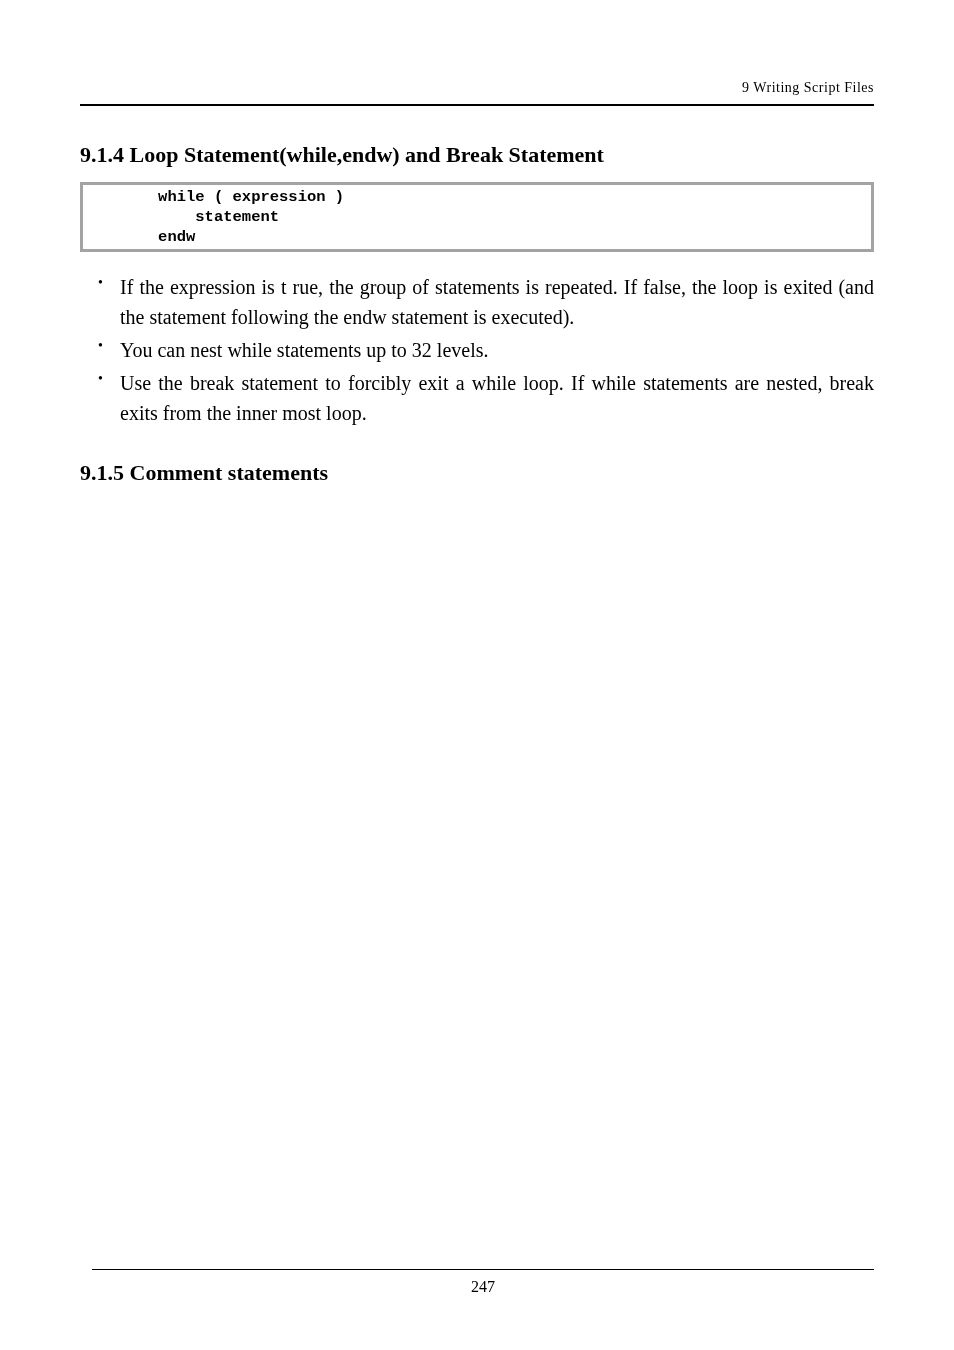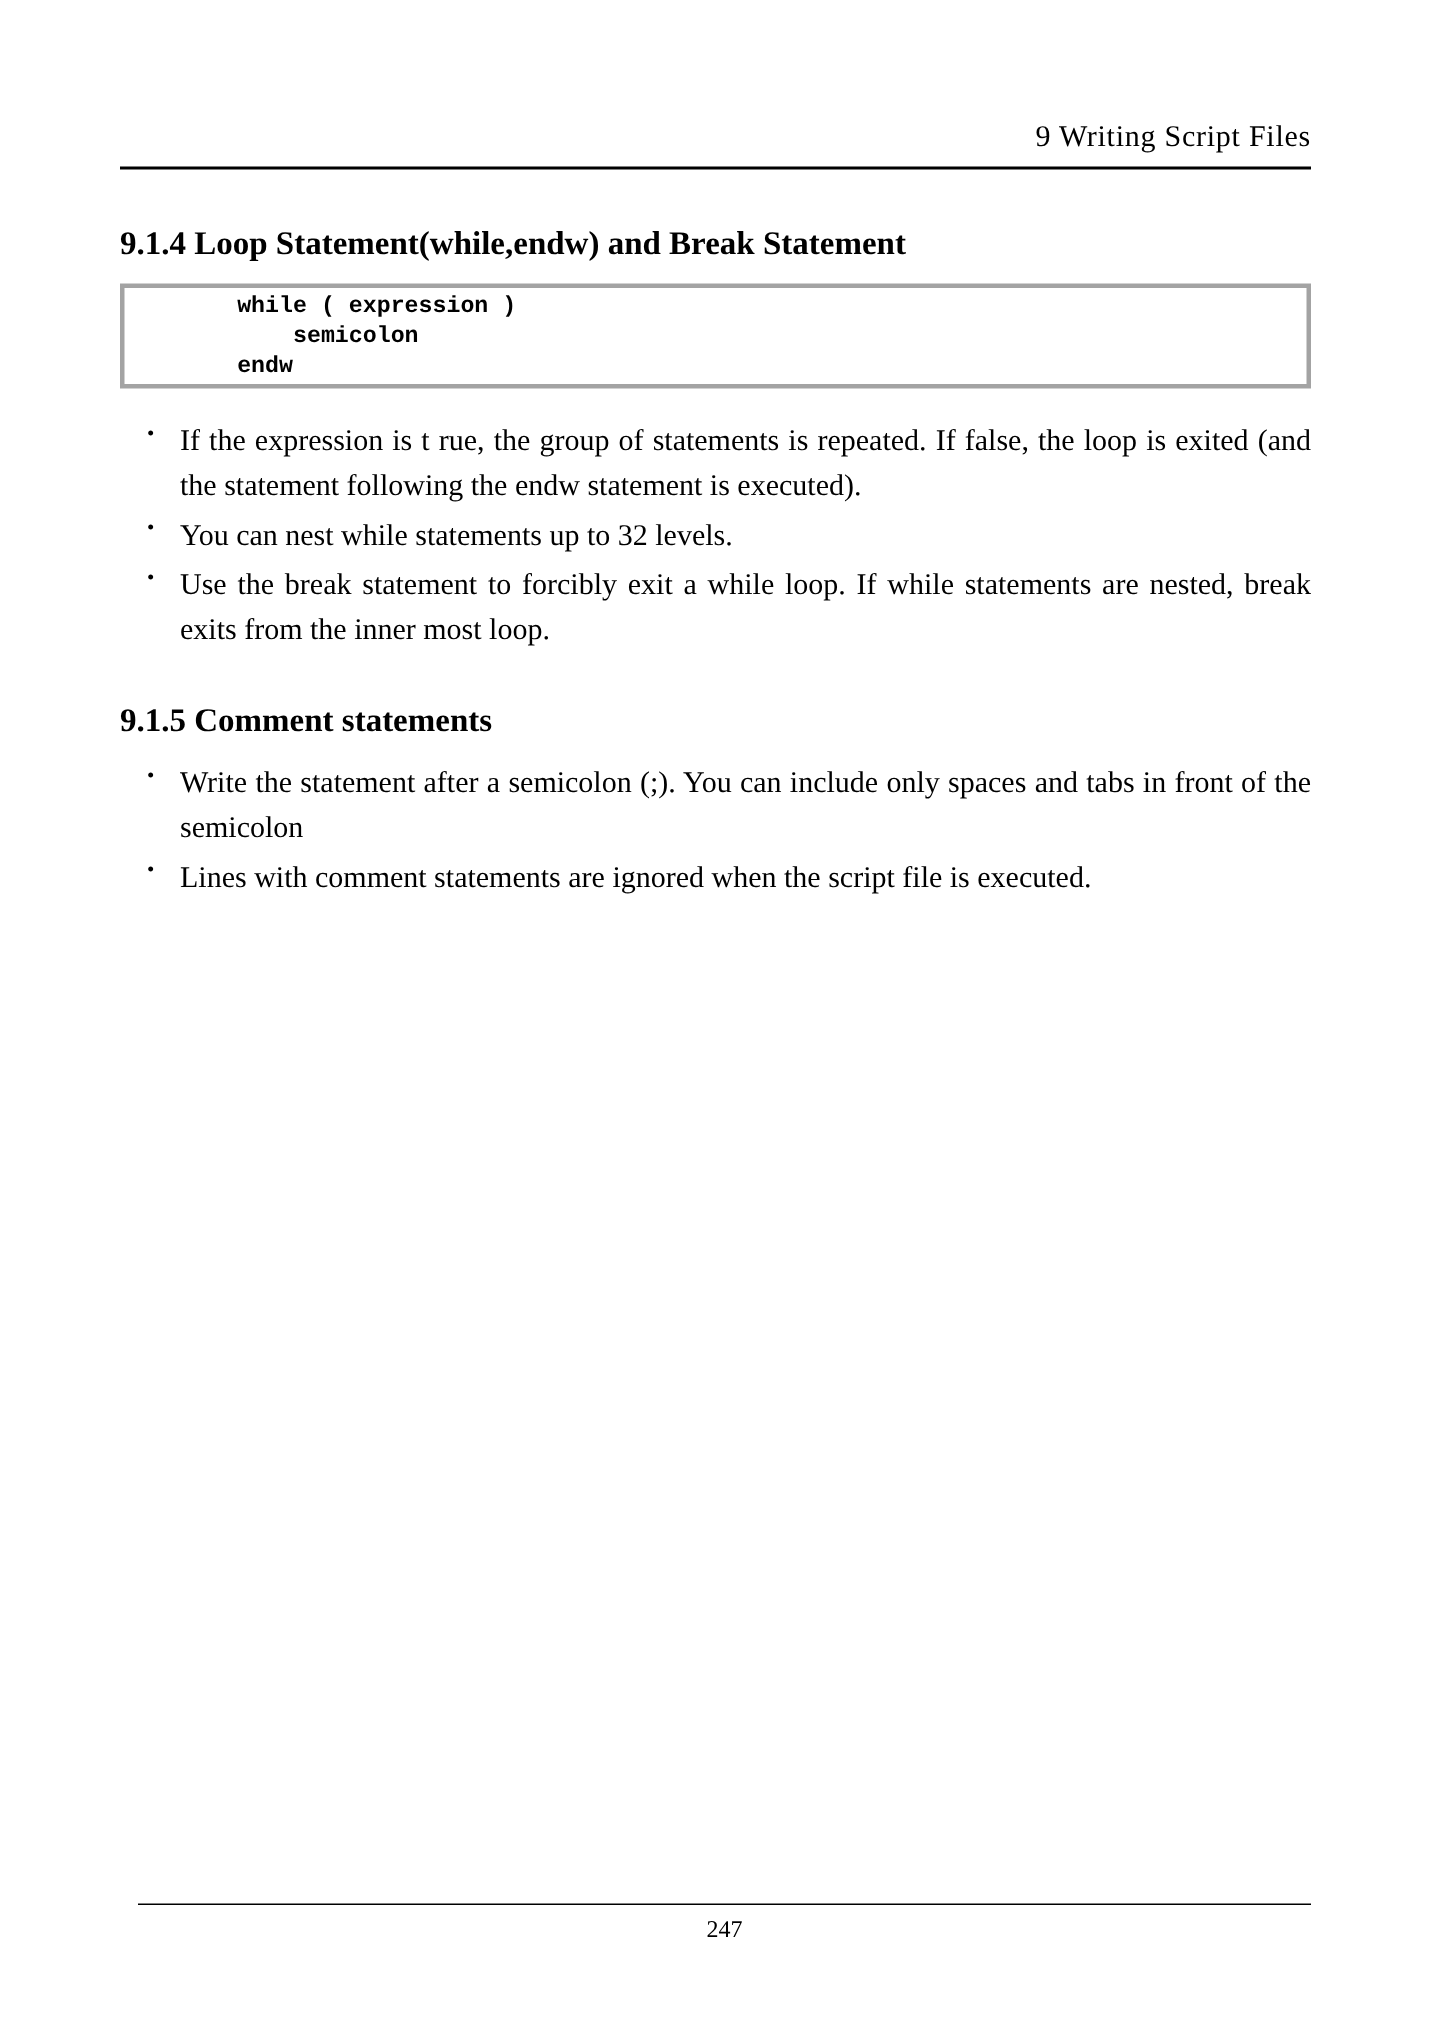--- a/index.html
+++ b/index.html
@@ -1,18 +1,18 @@
 <!DOCTYPE html>
 <html><head>
 <meta charset="utf-8">
 <style>
   * { box-sizing: border-box; margin: 0; padding: 0; }
   html, body { width: 954px; height: 1350px; background: #fff; font-family: "Times New Roman", "Century", serif; color: #000; }
   .page { position: relative; padding: 80px 80px 60px 80px; height: 100%; }
-  .running-head { text-align: right; font-size: 20px; margin-bottom: 8px; letter-spacing: 0.5px; }
+  .running-head { text-align: right; font-size: 14px; margin-bottom: 8px; letter-spacing: 0.5px; }
   .thick-rule { border: none; border-top: 2.5px solid #000; margin-bottom: 36px; }
   .thin-rule { border: none; border-top: 1.5px solid #000; }
   .section-title { font-family: "Century Schoolbook", "Century", "Times New Roman", serif; font-weight: bold; font-size: 22px; margin-bottom: 14px; }
   .body-text { font-size: 16px; line-height: 1.45; text-align: justify; margin-bottom: 16px; }
   .codebox { border: 3px solid #a3a3a3; padding: 2px 10px 2px 10px; margin: 6px 0 20px 0; font-family: "Courier New", monospace; font-weight: bold; font-size: 15.5px; line-height: 1.3; }
   .codebox .line { white-space: pre; }
   ul.bullets { list-style: none; padding-left: 18px; margin-bottom: 32px; }
   ul.bullets li { position: relative; font-size: 20px; line-height: 1.5; text-align: justify; margin-bottom: 3px; padding-left: 22px; }
   ul.bullets li::before { content: "•"; position: absolute; left: 0; top: 0; font-size: 14px; }
   .section-block { margin-bottom: 28px; }
@@ -24,36 +24,32 @@
 
 <div class="page">
 
   <div class="running-head">9  Writing  Script  Files</div>
   <hr class="thick-rule">
 
   <div class="section-block">
     <div class="section-title">9.1.4 Loop Statement(while,endw) and Break Statement</div>
     <div class="codebox">
       <div class="line">       while ( expression )</div>
-      <div class="line">           semicolon</div>
+      <div class="line">           statement</div>
       <div class="line">       endw</div>
     </div>
     <ul class="bullets">
       <li>If the expression is t rue, the group of statements is repeated. If false, the loop is exited (and the statement following the endw statement is executed).</li>
       <li>You can nest while statements up to 32 levels.</li>
       <li>Use the break statement to forcibly exit a while loop. If while statements are nested, break exits from the inner most loop.</li>
     </ul>
   </div>
 
   <div class="section-block">
     <div class="section-title">9.1.5 Comment statements</div>
-    <ul class="bullets">
-      <li>Write the statement after a semicolon (;). You can include only spaces and tabs in front of the semicolon</li>
-      <li>Lines with comment statements are ignored when the script file is executed.</li>
-    </ul>
   </div>
 
   <div class="footer">
     <hr class="thin-rule">
     <div class="pnum">247</div>
   </div>
 
 </div>
 
 </body></html>

